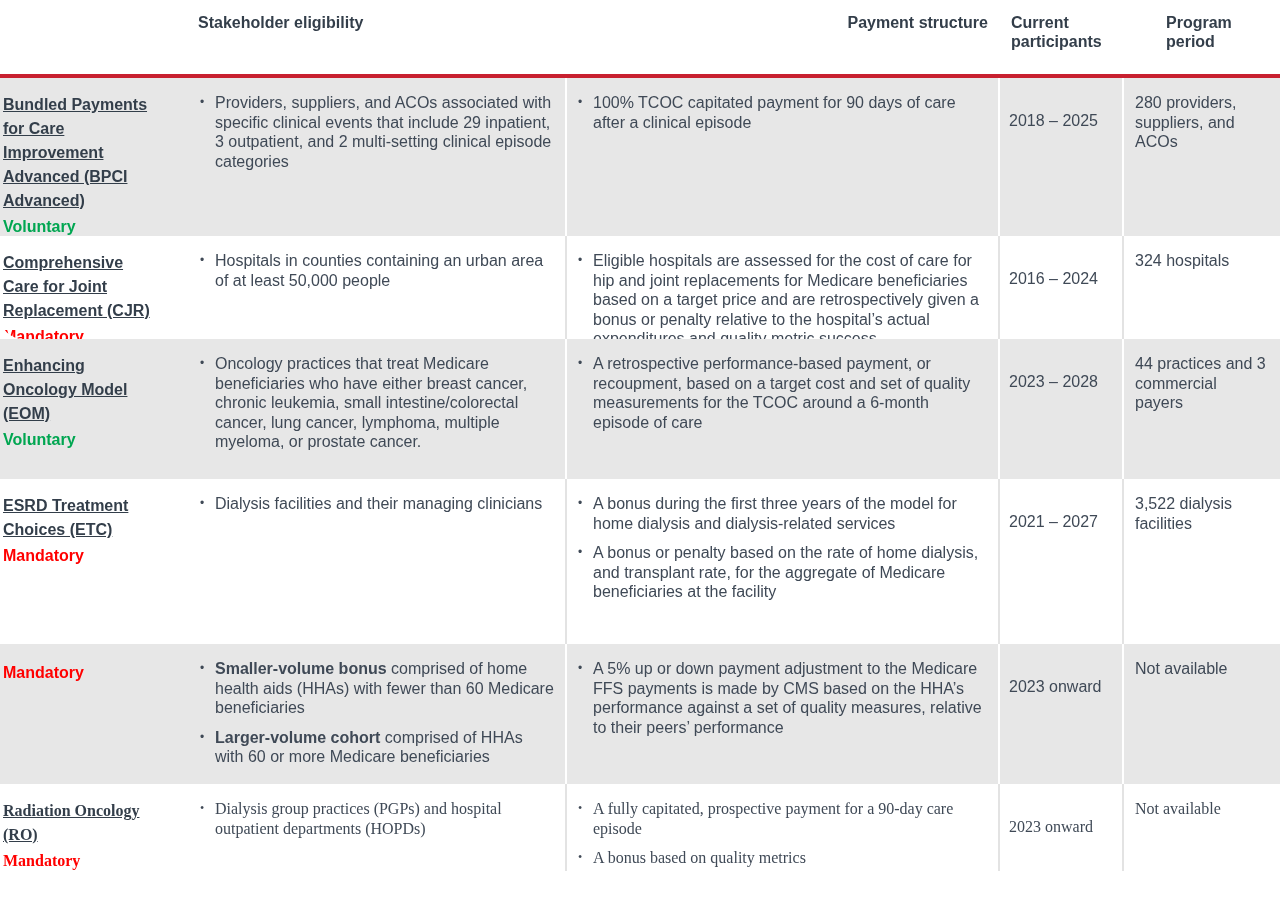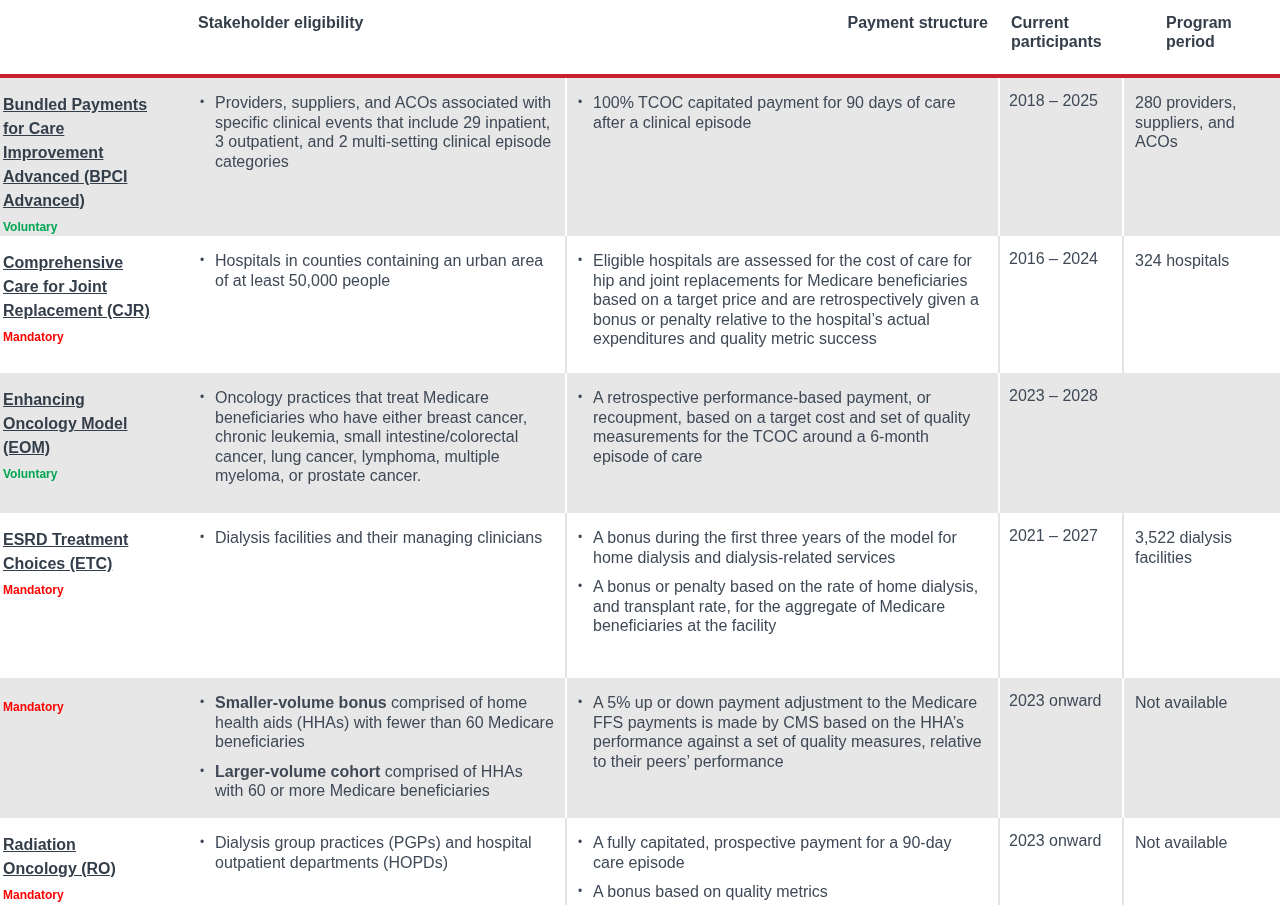--- a/index.html
+++ b/index.html
@@ -35,28 +35,28 @@
   .row .c3, .row .c4, .row .c5 { border-left:2px solid transparent; }
   .row.gray  { background:#e7e7e7; }
   .row.white { background:#ffffff; }
   .row.gray  .c3, .row.gray  .c4, .row.gray  .c5 { border-left-color:#ffffff; }
   .row.white .c3, .row.white .c4, .row.white .c5 { border-left-color:#e3e3e3; }
 
   .cell { font-size:16px; line-height:19.5px; }
   .cell.c1 { padding:15px 37px 10px 3px; }
   .cell.c2 { padding:15px 10px 10px 10px; }
   .cell.c3 { padding:15px 12px 10px 11px; }
-  .cell.c4 { padding:13px 8px 10px 9px;  }
+  .cell.c4 { padding:33px 8px 10px 9px;  }
   .cell.c5 { padding:15px 14px 10px 11px; }
 
   .program-name {
     font-weight:bold; font-size:16px; line-height:24px; color:#333e4a;
     text-decoration:underline; cursor:pointer;
   }
-  .program-status { font-weight:bold; font-size:12px; line-height:18px; margin-top:5px; }
+  .program-status { font-weight:bold; font-size:16px; line-height:18px; margin-top:5px; }
 
   .bullet-item { display:flex; }
   .bullet-item + .bullet-item { margin-top:10px; }
   .dot  { width:15px; flex:none; font-size:12px; line-height:19.5px; }
   .btxt { flex:1; }
   .btxt b { font-weight:bold; }
 </style>
 </head>
 <body>
 
@@ -95,21 +95,21 @@
             <span class="btxt">100% TCOC capitated payment for 90 days of care after a clinical episode</span>
           </div>
         </div>
         <div class="cell c4">
           <div>2018 – 2025</div>
         </div>
         <div class="cell c5">
           <div>280 providers, suppliers, and ACOs</div>
         </div>
       </div>
-      <div class="row white" style="height: 137px;">
+      <div class="row white" style="height: 103px; border-radius: 23px;">
         <div class="cell c1">
           <div class="program-name">Comprehensive Care for Joint Replacement (CJR)</div>
           <div class="program-status" style="color: rgb(255, 0, 0);">Mandatory</div>
         </div>
         <div class="cell c2">
           <div class="bullet-item">
             <span class="dot">•</span>
             <span class="btxt">Hospitals in counties containing an urban area of at least 50,000 people</span>
           </div>
         </div>
@@ -139,20 +139,23 @@
         </div>
         <div class="cell c3">
           <div class="bullet-item">
             <span class="dot">•</span>
             <span class="btxt">A retrospective performance-based payment, or recoupment, based on a target cost and set of quality measurements for the TCOC around a 6-month episode of care</span>
           </div>
         </div>
         <div class="cell c4">
           <div>2023 – 2028</div>
         </div>
+        <div class="cell c5">
+          <div>44 practices and 3 commercial payers</div>
+        </div>
       </div>
       <div class="row white" style="height: 165px; justify-content: space-between;">
         <div class="cell c1">
           <div class="program-name">ESRD Treatment Choices (ETC)</div>
           <div class="program-status" style="color: rgb(255, 0, 0);">Mandatory</div>
         </div>
         <div class="cell c2">
           <div class="bullet-item">
             <span class="dot">•</span>
             <span class="btxt">Dialysis facilities and their managing clinicians</span>
@@ -195,21 +198,21 @@
             <span class="btxt">A 5% up or down payment adjustment to the Medicare FFS payments is made by CMS based on the HHA’s performance against a set of quality measures, relative to their peers’ performance</span>
           </div>
         </div>
         <div class="cell c4">
           <div>2023 onward</div>
         </div>
         <div class="cell c5">
           <div>Not available</div>
         </div>
       </div>
-      <div class="row white" style="height: 87px;">
+      <div class="row white" style="height: 87px; font-family: Liberation Serif, serif;">
         <div class="cell c1">
           <div class="program-name">Radiation Oncology (RO)</div>
           <div class="program-status" style="color: rgb(255, 0, 0);">Mandatory</div>
         </div>
         <div class="cell c2">
           <div class="bullet-item">
             <span class="dot">•</span>
             <span class="btxt">Dialysis group practices (PGPs) and hospital outpatient departments (HOPDs)</span>
           </div>
         </div>

